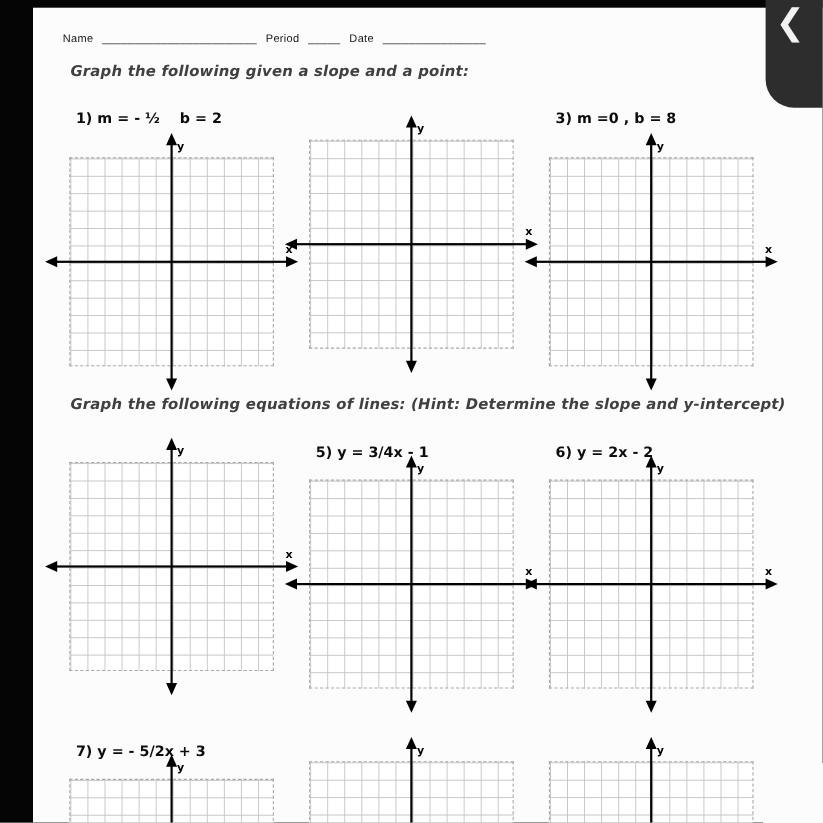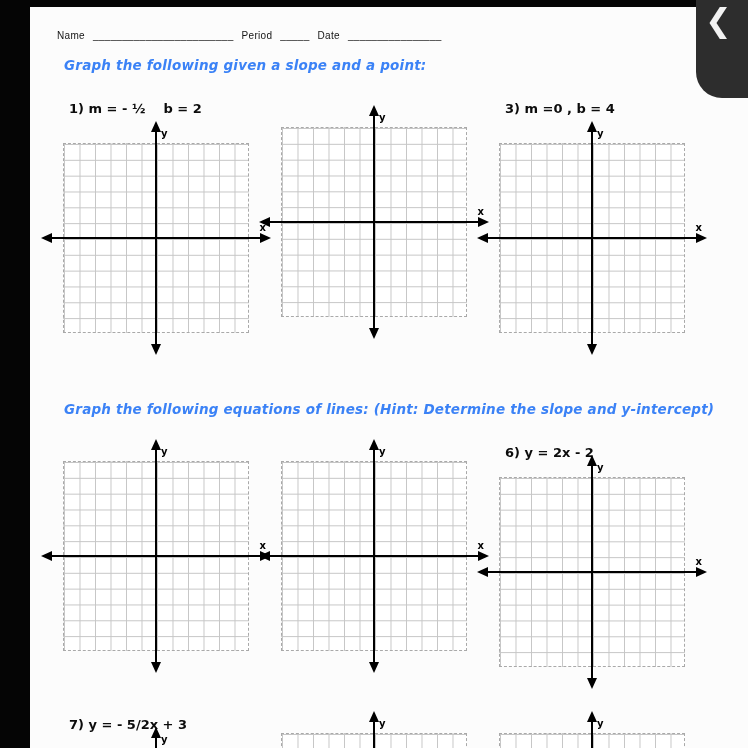--- a/index.html
+++ b/index.html
@@ -22,24 +22,24 @@
   }
   
   .hdr{
     padding:30px 0 0 57px;font-family:"Liberation Sans",sans-serif;
     font-size:10px;color:#141414;white-space:pre;letter-spacing:.3px;
   }
   .hdr span{margin-right:8px;}
   
   .sec{
     padding-left:64px;font-weight:bold;font-style:italic;
-    font-size:13.5px;color:#3b82f6;letter-spacing:.2px;
+    font-size:13.5px;color:#404040;letter-spacing:.2px;
   }
   .sec.s1{margin-top:16px;}
-  .sec.s2{margin-top:68px;}
+  .sec.s2{margin-top:27px;}
   
   .row{display:flex;gap:32px;margin-top:28px;justify-content:center;}
   .row.r3{margin-top:50px;}
   .problem{width:186px;}
   .plabel{
     font-weight:bold;font-size:13px;line-height:16px;
     padding-left:6px;white-space:pre;color:#0c0c0c;
   }
   
   .graph{position:relative;width:186px;height:190px;margin-top:26px;}
@@ -100,21 +100,21 @@
         <div class="ax-h"></div>
         <i class="ar up"></i>
         <i class="ar down"></i>
         <i class="ar left"></i>
         <i class="ar right"></i>
         <b class="lab ly">y</b>
         <b class="lab lx">x</b>
       </div>
     </div>
     <div class="problem">
-      <div class="plabel">3) m =0 , b = 4</div>
+      <div class="plabel">3) m =0 , b = 8</div>
       <div class="graph">
         <div class="gridsq"></div>
         <div class="ax-v"></div>
         <div class="ax-h"></div>
         <i class="ar up"></i>
         <i class="ar down"></i>
         <i class="ar left"></i>
         <i class="ar right"></i>
         <b class="lab ly">y</b>
         <b class="lab lx">x</b>
@@ -132,20 +132,21 @@
         <div class="ax-h"></div>
         <i class="ar up"></i>
         <i class="ar down"></i>
         <i class="ar left"></i>
         <i class="ar right"></i>
         <b class="lab ly">y</b>
         <b class="lab lx">x</b>
       </div>
     </div>
     <div class="problem">
+      <div class="plabel">5) y = 3/4x - 1</div>
       <div class="graph">
         <div class="gridsq"></div>
         <div class="ax-v"></div>
         <div class="ax-h"></div>
         <i class="ar up"></i>
         <i class="ar down"></i>
         <i class="ar left"></i>
         <i class="ar right"></i>
         <b class="lab ly">y</b>
         <b class="lab lx">x</b>

